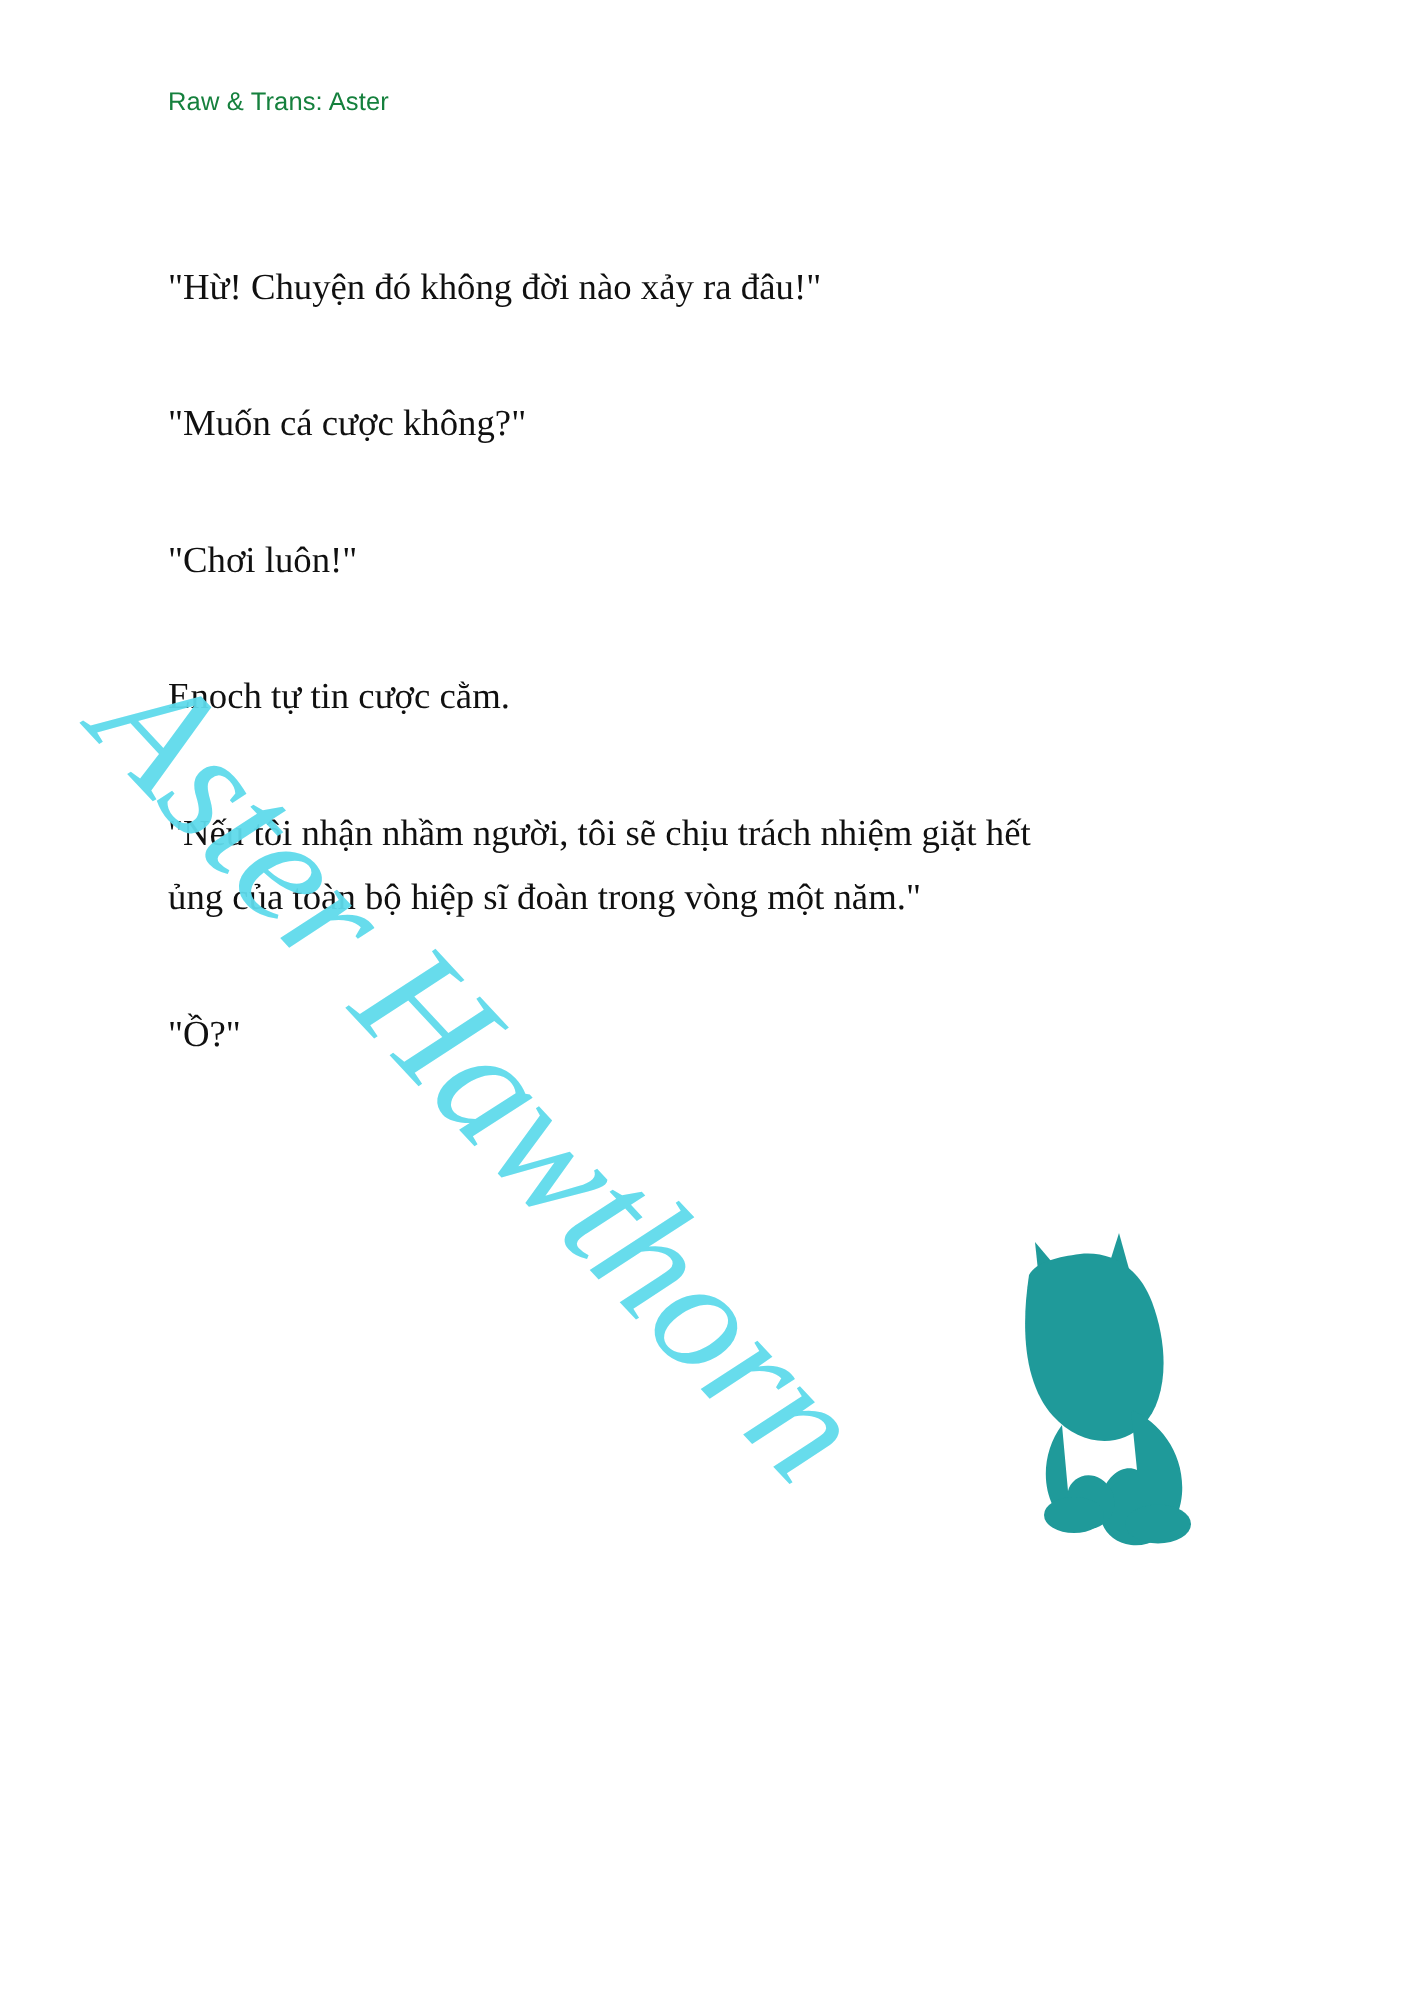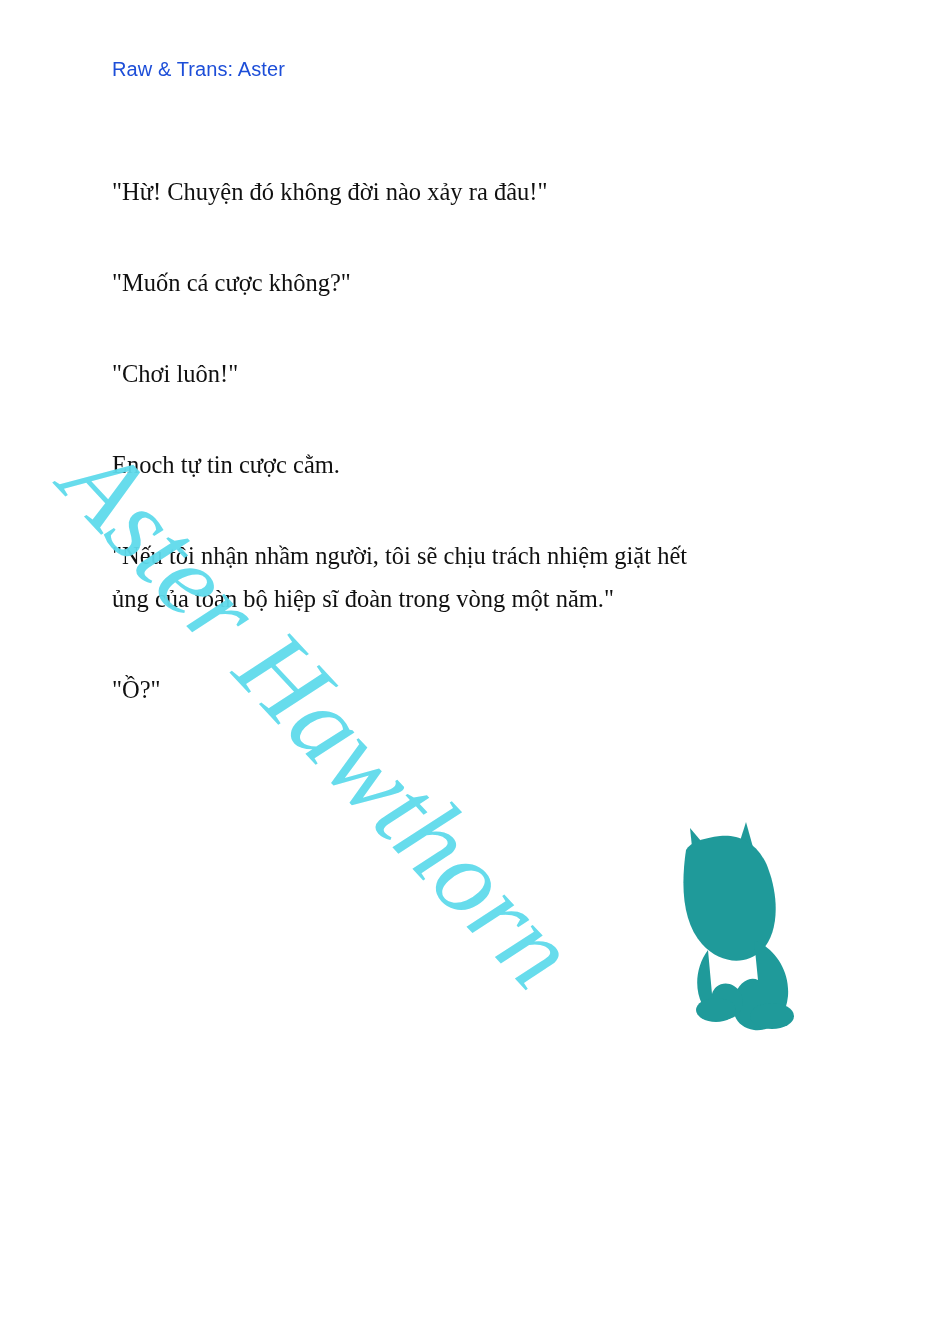--- a/index.html
+++ b/index.html
@@ -19,22 +19,22 @@
     position: relative;
     width: 950px;
     height: 1343px;
     background: #ffffff;
   }
   .header-credit {
     position: absolute;
     top: 58px;
     left: 112px;
     font-family: "Liberation Sans", sans-serif;
-    font-size: 20px;
-    color: #1d4ed8;
+    font-size: 17px;
+    color: #15803d;
     letter-spacing: 0.1px;
     white-space: nowrap;
   }
   .body-text {
     position: absolute;
     top: 170px;
     left: 112px;
     width: 728px;
   }
   .para {

